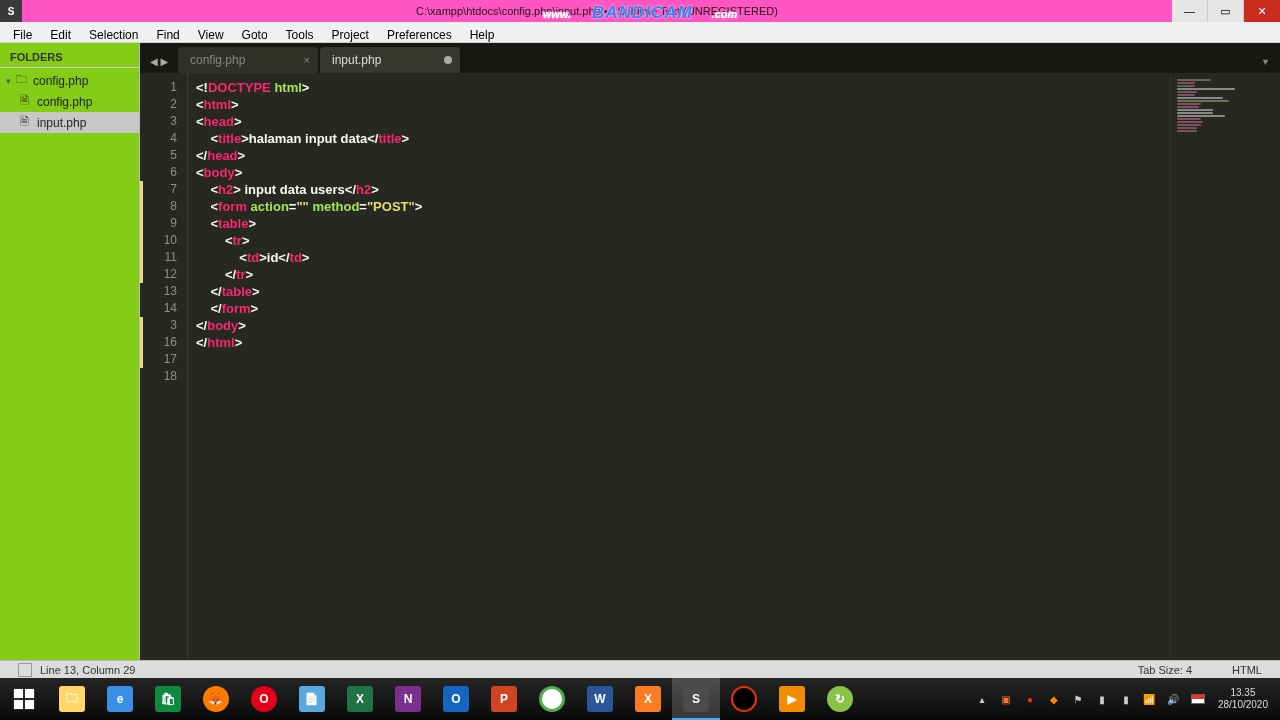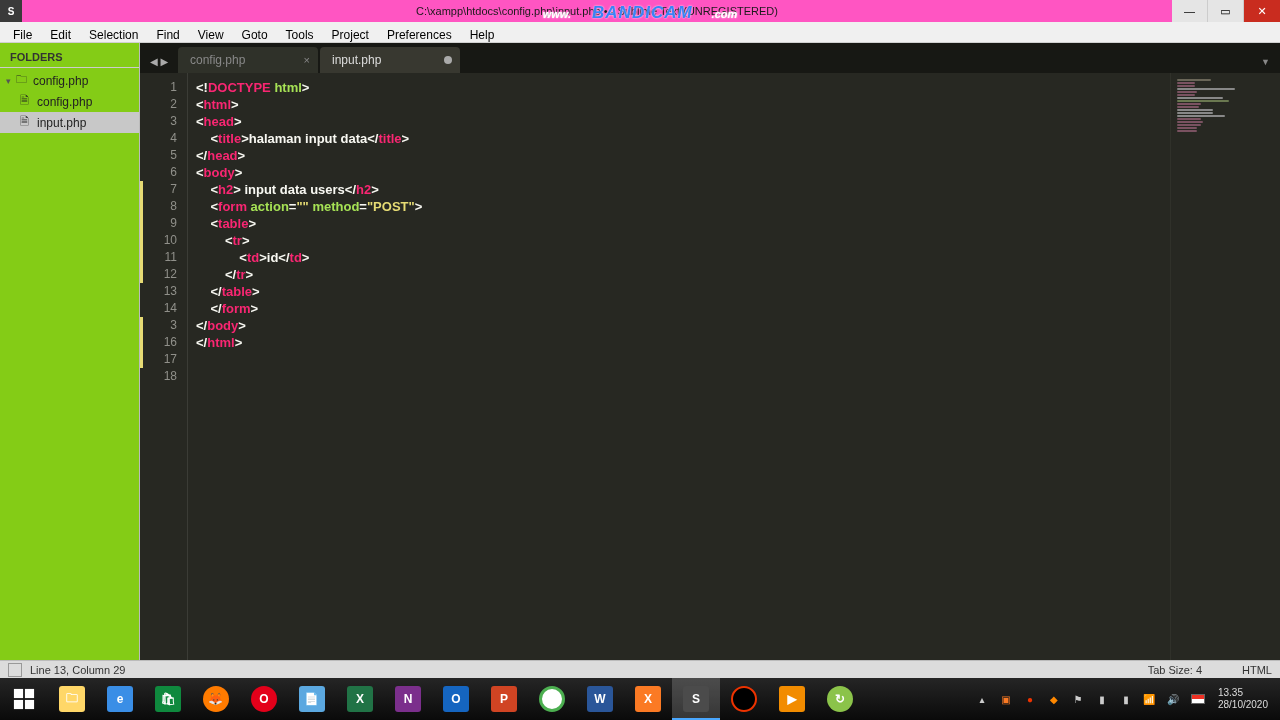--- a/index.html
+++ b/index.html
@@ -53,33 +53,33 @@
 .pnk { color: #f92672; }
 .grn { color: #a6e255; }
 .wht { color: #f8f8f2; }
 .yel { color: #e6db74; }
 .cursor-block { display: inline-block; width: 7px; height: 14px; background: #f92672; vertical-align: middle; }
 
 .minimap { position: absolute; right: 0; top: 30px; width: 110px; height: 587px; background: #272822; border-left: 1px solid #30312a; }
 .minimap-lines { padding: 6px 6px; }
 .mml { height: 2px; margin-bottom: 1px; border-radius: 1px; }
 
-.statusbar { height: 18px; background: #dcdcdc; display: flex; align-items: center; font-size: 11px; color: #333; padding: 0 8px; border-top: 1px solid #bbb; }
+.statusbar { height: 18px; background: #dcdcdc; display: flex; align-items: center; font-size: 11px; color: #333; padding: 0 18px; border-top: 1px solid #bbb; }
 .statusbar .sb-icon { width: 14px; height: 14px; border: 1px solid #999; margin-right: 8px; }
 .statusbar .sb-right { margin-left: auto; display: flex; gap: 40px; }
 
 .taskbar { height: 42px; background: linear-gradient(#252525, #0a0a0a); display: flex; align-items: center; }
 .start-btn { width: 48px; height: 42px; display: flex; align-items: center; justify-content: center; }
 .start-btn svg { width: 22px; height: 22px; }
 .tb-icon { width: 48px; height: 42px; display: flex; align-items: center; justify-content: center; }
 .tb-icon.active { background: rgba(255,255,255,0.18); box-shadow: inset 0 -2px 0 #4aa8ff; }
 .tb-icon-inner { width: 26px; height: 26px; border-radius: 3px; display: flex; align-items: center; justify-content: center; font-size: 12px; font-weight: bold; color: #fff; }
 .tray { margin-left: auto; display: flex; align-items: center; gap: 8px; padding-right: 8px; }
 .tray-icon { width: 16px; height: 16px; display: flex; align-items: center; justify-content: center; font-size: 10px; color: #ccc; }
-.clock { color: #ddd; font-size: 10px; line-height: 12px; padding: 0 4px; }
+.clock { color: #ddd; font-size: 10px; text-align: center; line-height: 12px; padding: 0 4px; }
 .flag { width: 14px; height: 10px; background: linear-gradient(to bottom, #ee3124 50%, #fff 50%); border: 1px solid #666; }
 </style>
 </head>
 <body>
 
 <div class="titlebar">
   <div class="titlebar-icon">
       <span>S</span>
     </div>
   <div class="titlebar-title">C:\xampp\htdocs\config.php\input.php • - Sublime Text (UNREGISTERED)</div>

